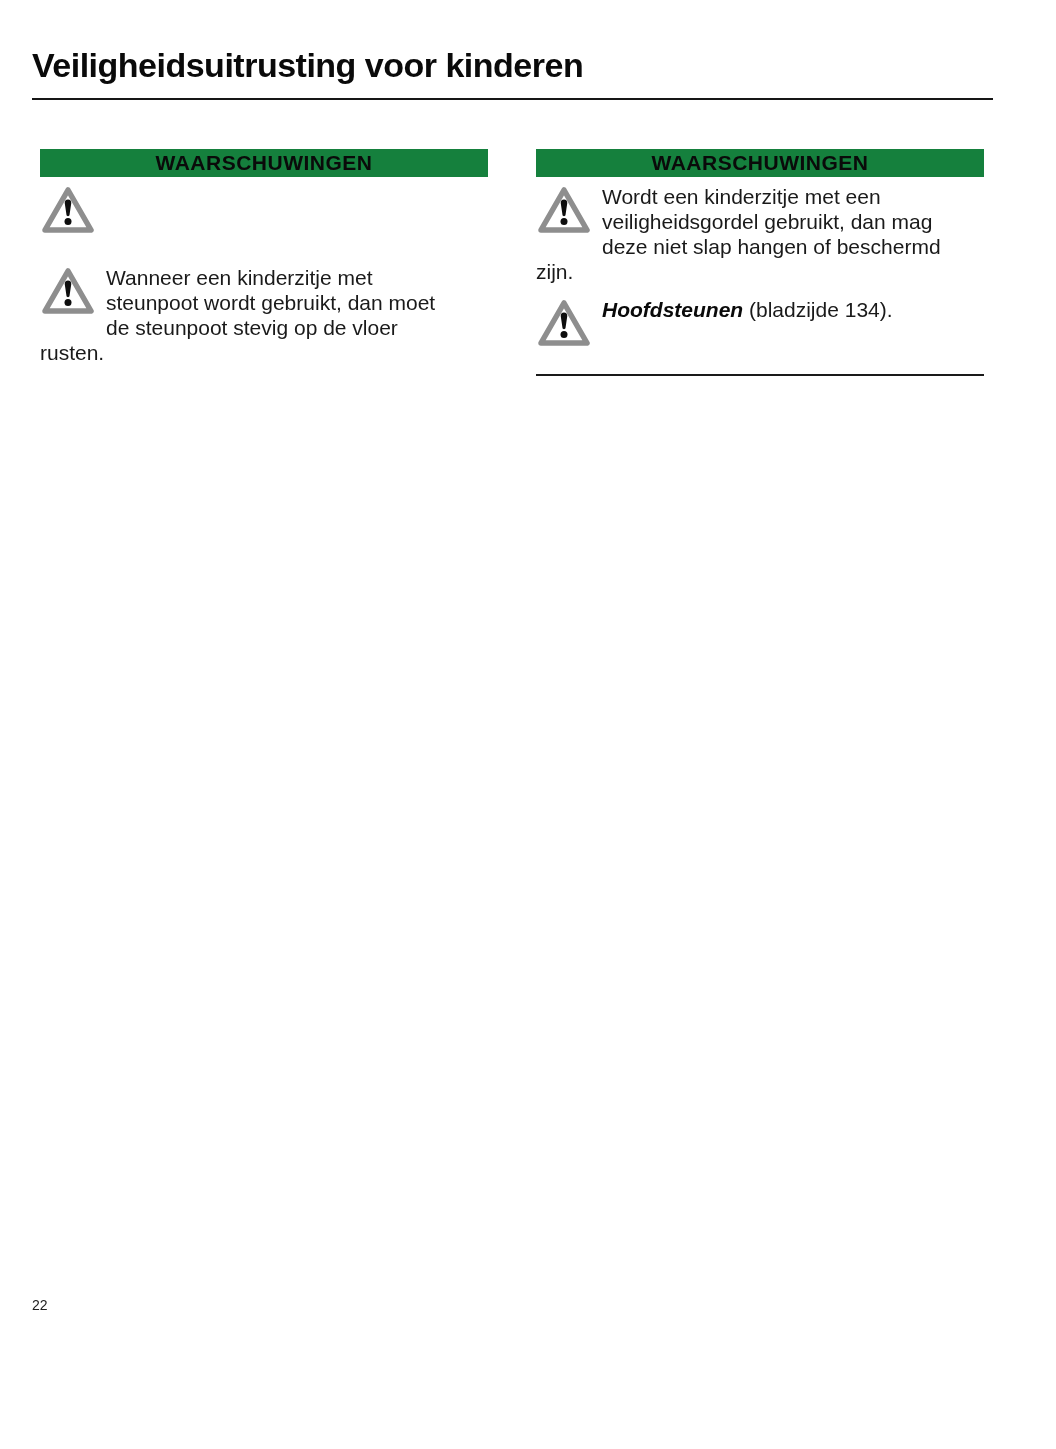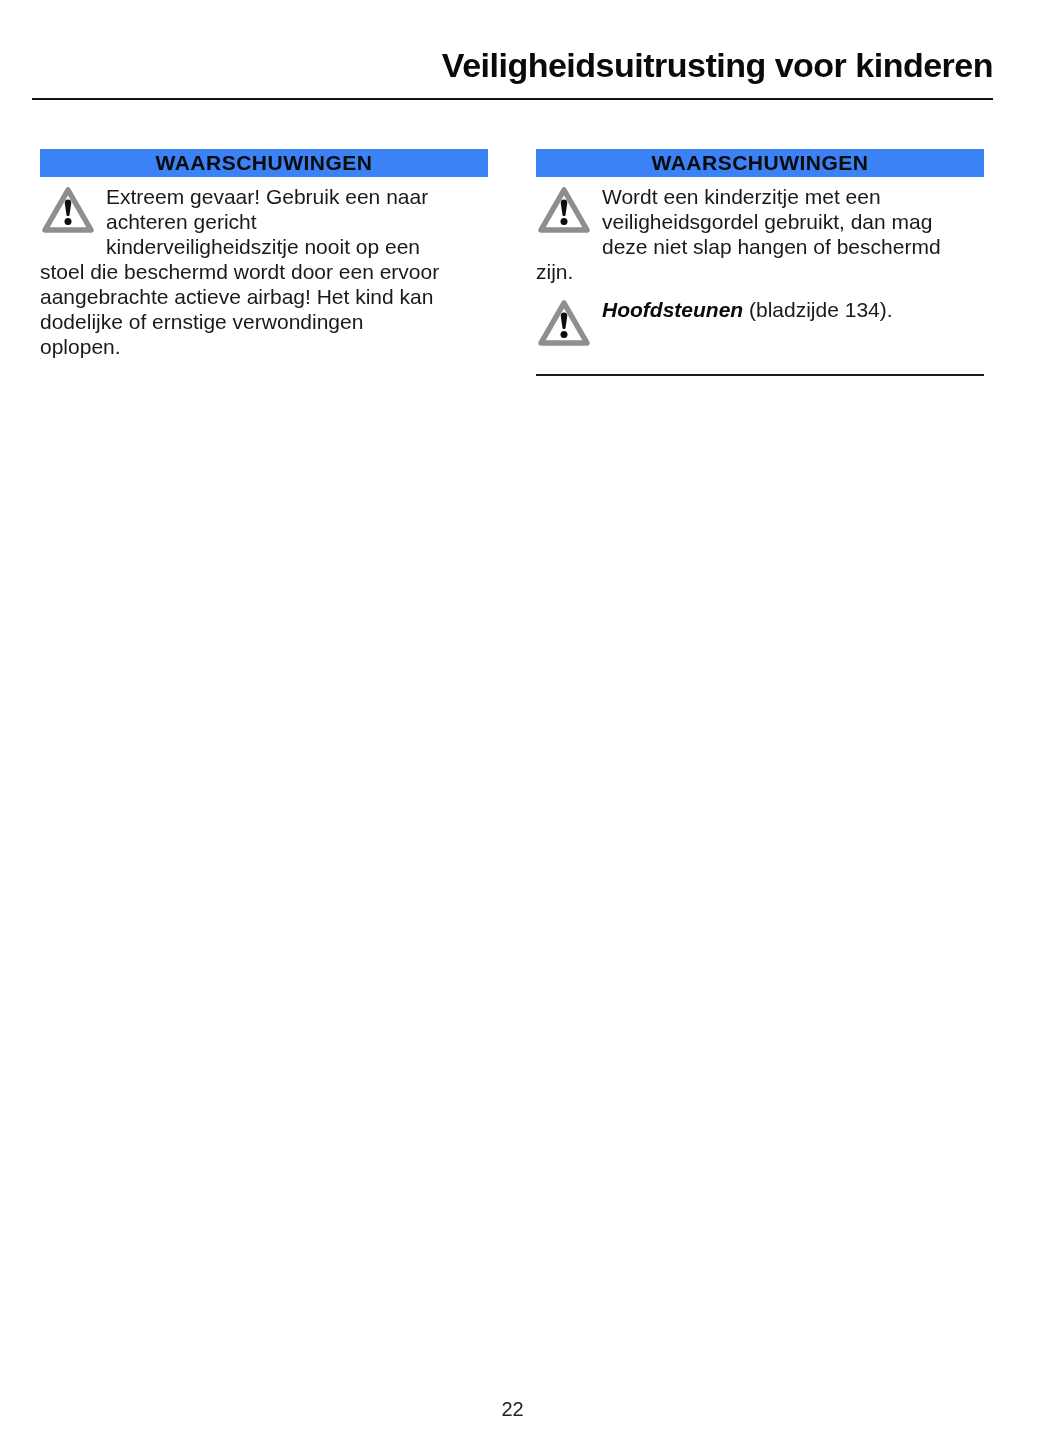--- a/index.html
+++ b/index.html
@@ -18,38 +18,38 @@
     left: 32px;
     top: 0;
     width: 961px;
   }
   .doc-title {
     margin: 46px 0 0 0;
     font-size: 34px;
     line-height: 38px;
     font-weight: bold;
     letter-spacing: -0.5px;
-    text-align: right;
+    text-align: left;
     color: #0a0a0a;
   }
   .title-rule {
     margin-top: 14px;
     border: none;
     border-top: 2px solid #161616;
     height: 0;
   }
   .columns {
     display: flex;
     gap: 48px;
     margin-left: 8px;
     margin-top: 49px;
   }
   .col { width: 448px; }
   .warn-header {
-    background: #3b82f6;
+    background: #15803d;
     height: 28px;
     line-height: 28px;
     text-align: center;
     font-weight: bold;
     font-size: 21px;
     letter-spacing: 0.5px;
     color: #0a0a0a;
   }
   .warning {
     margin: 7px 0 0 0;
@@ -68,25 +68,25 @@
   .seg { white-space: pre-line; }
   .seg.bold { font-weight: bold; color: #0a0a0a; font-style: italic; }
   .col-rule {
     border: none;
     border-top: 2px solid #1a1a1a;
     height: 0;
     margin-top: 9px;
   }
   .footer {
     position: absolute;
-    top: 1396px;
+    top: 1292px;
     left: 32px;
     width: 961px;
-    text-align: center;
-    font-size: 20px;
+    text-align: left;
+    font-size: 14px;
     line-height: 26px;
     color: #222222;
   }
 </style>
 </head>
 <body>
 
 <div class="page">
   <div class="content">
 
@@ -99,29 +99,35 @@
         <div class="warn-header">WAARSCHUWINGEN</div>
 
         <p class="warning">
           <span class="warn-icon">
             <svg viewBox="0 0 104 94" xmlns="http://www.w3.org/2000/svg">
               <polygon points="52,8 98,88 6,88" fill="#ffffff" stroke="#8e8e8e" stroke-width="11" stroke-linejoin="round"></polygon>
               <path d="M52 27 C56.5 27 59 30 58.5 34.5 L55 58 C54.7 61 49.3 61 49 58 L45.5 34.5 C45 30 47.5 27 52 27 Z" fill="#0d0d0d"></path>
               <circle cx="52" cy="71" r="7" fill="#0d0d0d"></circle>
             </svg>
           </span>
-          <span class="seg">Extreem gevaar! Gebruik een naar
-achteren gericht
-kinderveiligheidszitje nooit op een
-stoel die beschermd wordt door een ervoor
-aangebrachte actieve airbag! Het kind kan
-dodelijke of ernstige verwondingen
-oplopen.</span>
         </p>
 
+        <p class="warning">
+          <span class="warn-icon">
+            <svg viewBox="0 0 104 94" xmlns="http://www.w3.org/2000/svg">
+              <polygon points="52,8 98,88 6,88" fill="#ffffff" stroke="#8e8e8e" stroke-width="11" stroke-linejoin="round"></polygon>
+              <path d="M52 27 C56.5 27 59 30 58.5 34.5 L55 58 C54.7 61 49.3 61 49 58 L45.5 34.5 C45 30 47.5 27 52 27 Z" fill="#0d0d0d"></path>
+              <circle cx="52" cy="71" r="7" fill="#0d0d0d"></circle>
+            </svg>
+          </span>
+          <span class="seg">Wanneer een kinderzitje met
+steunpoot wordt gebruikt, dan moet
+de steunpoot stevig op de vloer
+rusten.</span>
+        </p>
       </div>
 
       <div class="col">
         <div class="warn-header">WAARSCHUWINGEN</div>
 
         <p class="warning">
           <span class="warn-icon">
             <svg viewBox="0 0 104 94" xmlns="http://www.w3.org/2000/svg">
               <polygon points="52,8 98,88 6,88" fill="#ffffff" stroke="#8e8e8e" stroke-width="11" stroke-linejoin="round"></polygon>
               <path d="M52 27 C56.5 27 59 30 58.5 34.5 L55 58 C54.7 61 49.3 61 49 58 L45.5 34.5 C45 30 47.5 27 52 27 Z" fill="#0d0d0d"></path>

